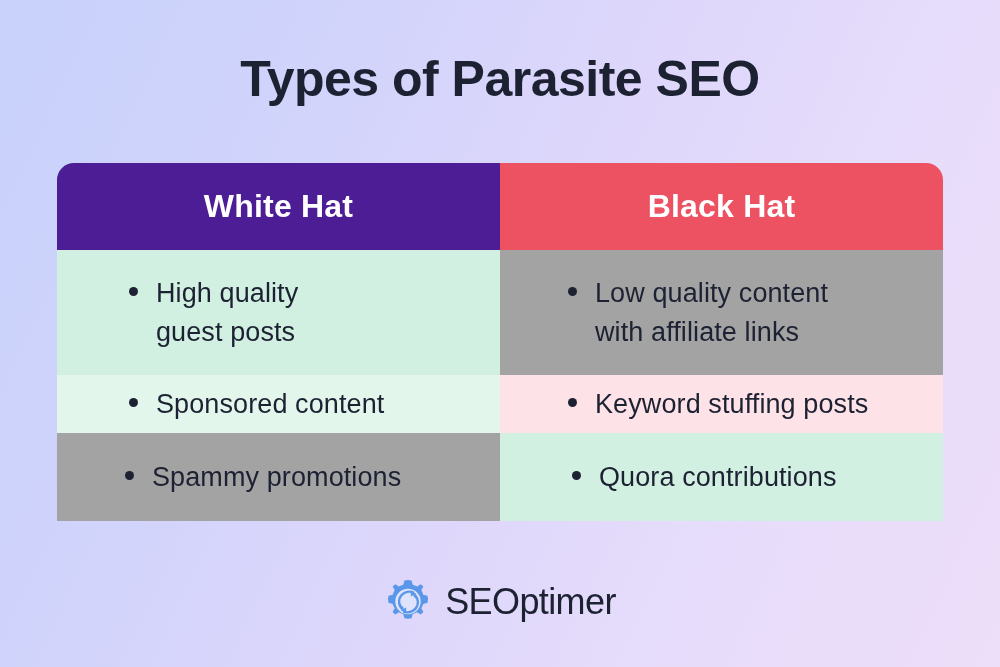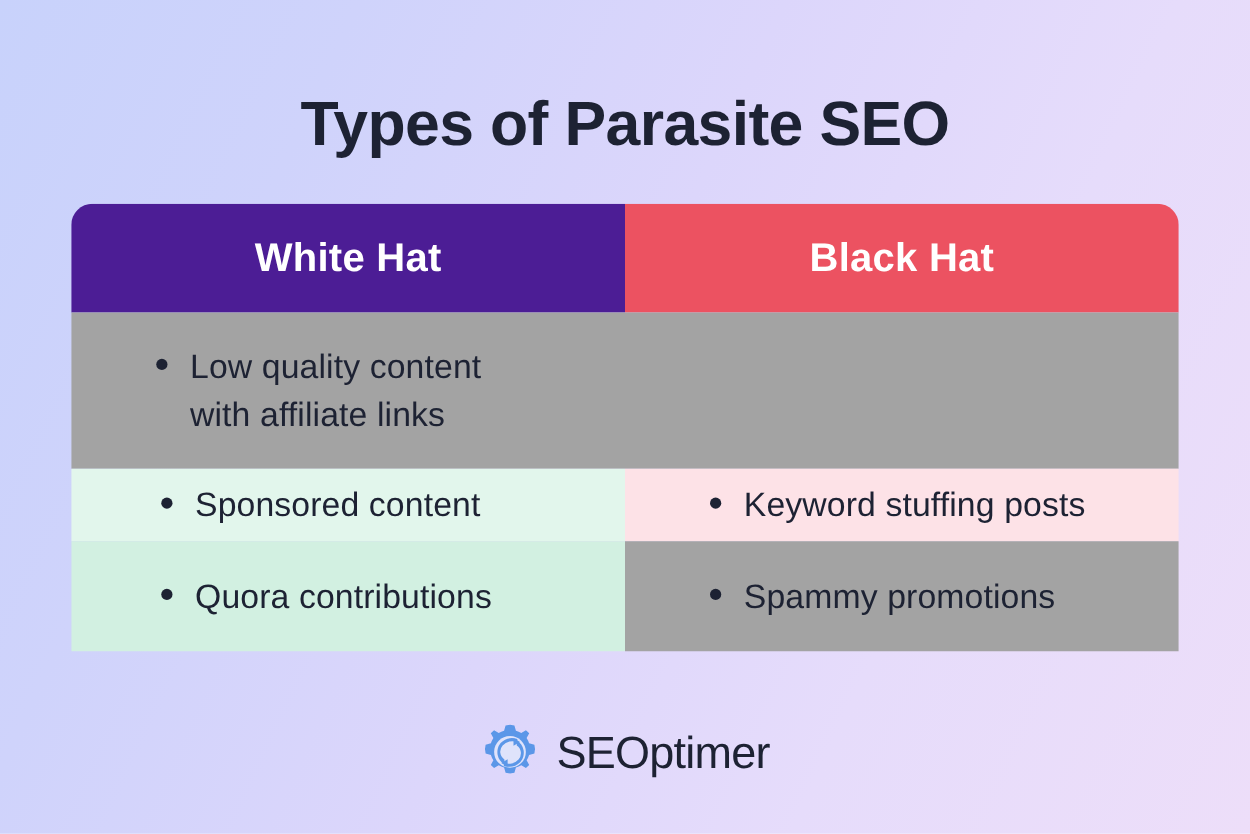--- a/index.html
+++ b/index.html
@@ -24,21 +24,21 @@
   .infographic {
     width:1000px; height:667px;
     display:flex;
     flex-direction:column;
     align-items:center;
     position:relative;
   }
 
   
   .title {
-    margin-top:72px;
+    margin-top:52px;
     font-size:50px;
     font-weight:bold;
     color:#1d2233;
     letter-spacing:-0.5px;
     text-align:center;
     line-height:1.1;
     white-space:nowrap;
   }
 
   
@@ -153,20 +153,27 @@
         <span>White Hat</span>
       </div>
       <div class="th th-black">
         <span>Black Hat</span>
       </div>
     </div>
 
     <div class="tbody">
 
       <div class="row row-tall">
+        <div class="cell cell-green-a">
+          <div class="bullet-wrap">
+            <span class="bullet"></span>
+            <span class="item-text">High quality
+guest posts</span>
+          </div>
+        </div>
         <div class="cell cell-right cell-red-a">
           <div class="bullet-wrap">
             <span class="bullet"></span>
             <span class="item-text">Low quality content
 with affiliate links</span>
           </div>
         </div>
       </div>
 
       <div class="row row-short">
@@ -178,30 +185,30 @@
         </div>
         <div class="cell cell-right cell-red-b">
           <div class="bullet-wrap">
             <span class="bullet"></span>
             <span class="item-text">Keyword stuffing posts</span>
           </div>
         </div>
       </div>
 
       <div class="row row-last">
+        <div class="cell cell-right cell-red-a">
+          <div class="bullet-wrap">
+            <span class="bullet"></span>
+            <span class="item-text">Spammy promotions</span>
+          </div>
+        </div>
         <div class="cell cell-green-a">
           <div class="bullet-wrap">
             <span class="bullet"></span>
             <span class="item-text">Quora contributions</span>
-          </div>
-        </div>
-        <div class="cell cell-right cell-red-a">
-          <div class="bullet-wrap">
-            <span class="bullet"></span>
-            <span class="item-text">Spammy promotions</span>
           </div>
         </div>
       </div>
 
     </div>
   </div>
 
   <div class="logo">
     <span>
       <svg class="logo-mark" viewBox="0 0 100 100" aria-hidden="true">

